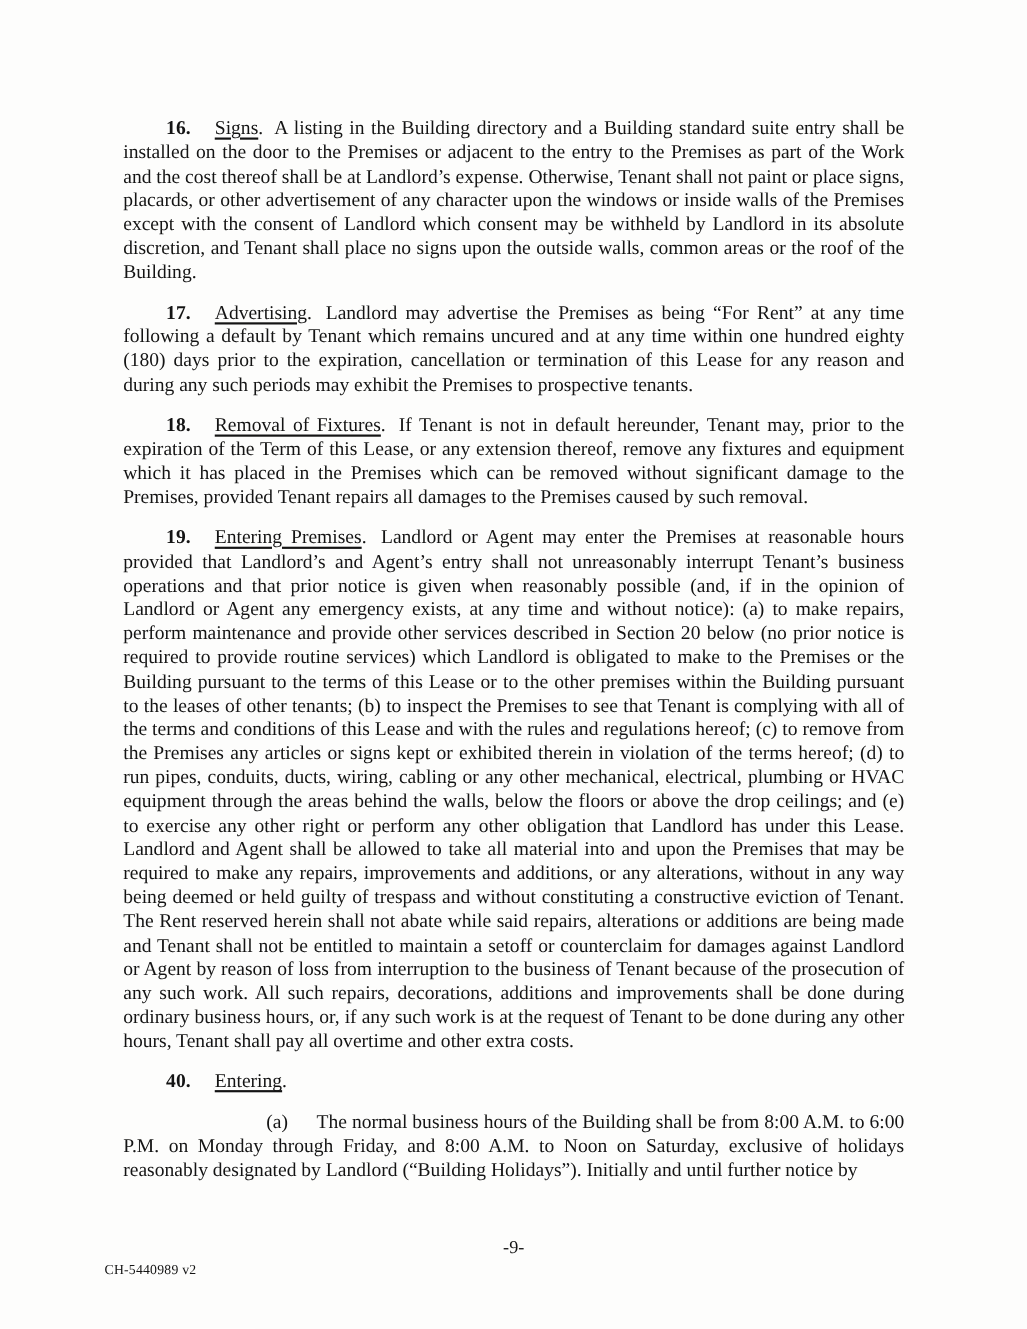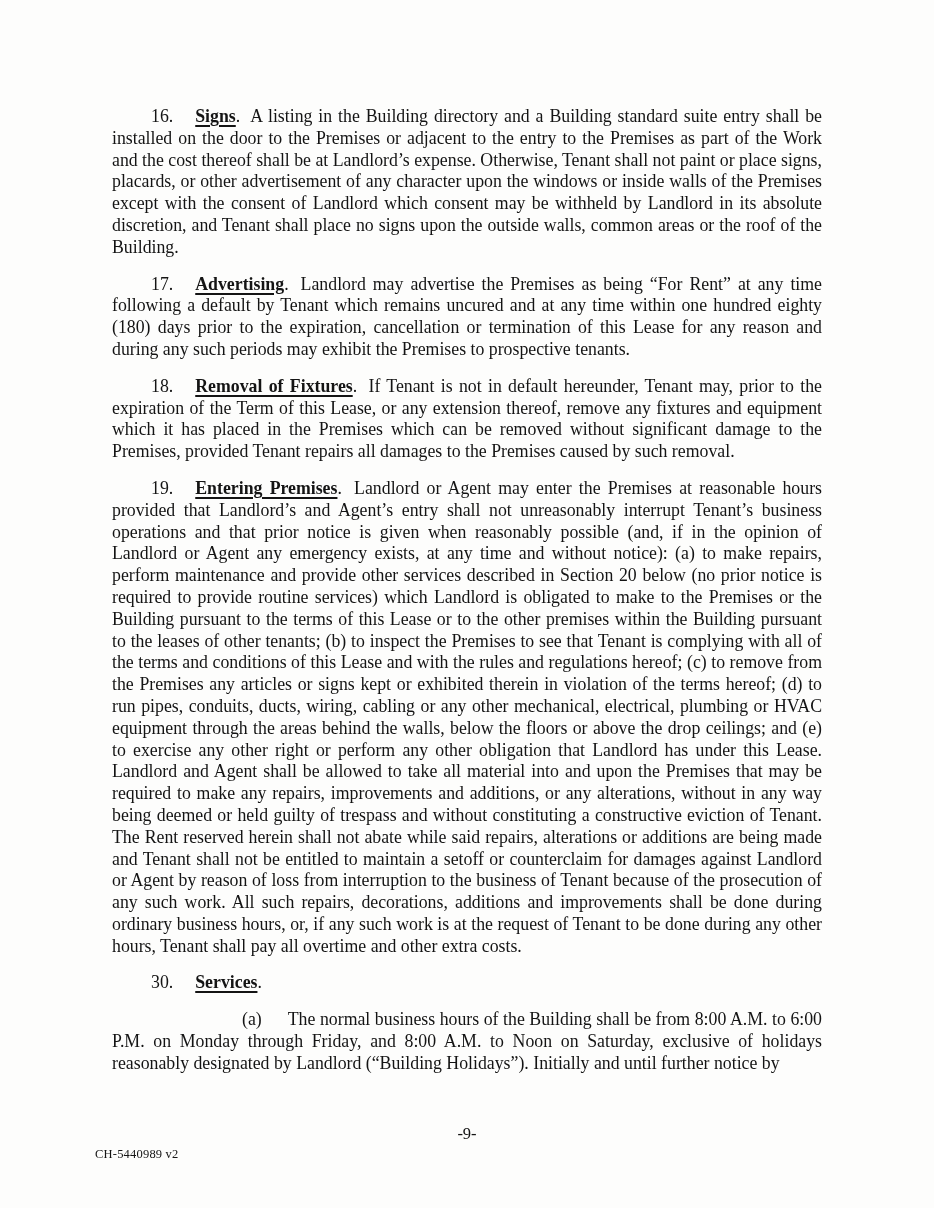--- a/index.html
+++ b/index.html
@@ -27,25 +27,25 @@
   }
   p.section {
     margin: 0 0 15px 0;
     text-indent: 39px;
   }
   p.subsection {
     margin: 0;
     text-indent: 130px;
   }
   .sec-num {
-    font-weight: normal;
+    font-weight: bold;
     padding-right: 22px;
   }
   .sec-head {
-    font-weight: bold;
+    font-weight: normal;
     text-decoration: underline;
     text-decoration-thickness: 1.5px;
     text-underline-offset: 3px;
   }
   .sec-period {
     padding-right: 5px;
   }
   .sub-label {
     padding-right: 26px;
   }
@@ -72,21 +72,21 @@
   <div class="content">
 
     <p class="section"><span class="sec-num">16.</span><span class="sec-head">Signs</span><span class="sec-period">.</span> <span class="sec-body">A listing in the Building directory and a Building standard suite entry shall be installed on the door to the Premises or adjacent to the entry to the Premises as part of the Work and the cost thereof shall be at Landlord’s expense.  Otherwise, Tenant shall not paint or place signs, placards, or other advertisement of any character upon the windows or inside walls of the Premises except with the consent of Landlord which consent may be withheld by Landlord in its absolute discretion, and Tenant shall place no signs upon the outside walls, common areas or the roof of the Building.</span></p>
 
     <p class="section"><span class="sec-num">17.</span><span class="sec-head">Advertising</span><span class="sec-period">.</span> <span class="sec-body">Landlord may advertise the Premises as being “For Rent” at any time following a default by Tenant which remains uncured and at any time within one hundred eighty (180) days prior to the expiration, cancellation or termination of this Lease for any reason and during any such periods may exhibit the Premises to prospective tenants.</span></p>
 
     <p class="section"><span class="sec-num">18.</span><span class="sec-head">Removal of Fixtures</span><span class="sec-period">.</span> <span class="sec-body">If Tenant is not in default hereunder, Tenant may, prior to the expiration of the Term of this Lease, or any extension thereof, remove any fixtures and equipment which it has placed in the Premises which can be removed without significant damage to the Premises, provided Tenant repairs all damages to the Premises caused by such removal.</span></p>
 
     <p class="section"><span class="sec-num">19.</span><span class="sec-head">Entering Premises</span><span class="sec-period">.</span> <span class="sec-body">Landlord or Agent may enter the Premises at reasonable hours provided that Landlord’s and Agent’s entry shall not unreasonably interrupt Tenant’s business operations and that prior notice is given when reasonably possible (and, if in the opinion of Landlord or Agent any emergency exists, at any time and without notice):  (a) to make repairs, perform maintenance and provide other services described in Section 20 below (no prior notice is required to provide routine services) which Landlord is obligated to make to the Premises or the Building pursuant to the terms of this Lease or to the other premises within the Building pursuant to the leases of other tenants; (b) to inspect the Premises to see that Tenant is complying with all of the terms and conditions of this Lease and with the rules and regulations hereof; (c) to remove from the Premises any articles or signs kept or exhibited therein in violation of the terms hereof; (d) to run pipes, conduits, ducts, wiring, cabling or any other mechanical, electrical, plumbing or HVAC equipment through the areas behind the walls, below the floors or above the drop ceilings; and (e) to exercise any other right or perform any other obligation that Landlord has under this Lease.  Landlord and Agent shall be allowed to take all material into and upon the Premises that may be required to make any repairs, improvements and additions, or any alterations, without in any way being deemed or held guilty of trespass and without constituting a constructive eviction of Tenant.  The Rent reserved herein shall not abate while said repairs, alterations or additions are being made and Tenant shall not be entitled to maintain a setoff or counterclaim for damages against Landlord or Agent by reason of loss from interruption to the business of Tenant because of the prosecution of any such work.  All such repairs, decorations, additions and improvements shall be done during ordinary business hours, or, if any such work is at the request of Tenant to be done during any other hours, Tenant shall pay all overtime and other extra costs.</span></p>
 
-    <p class="section"><span class="sec-num">30.</span><span class="sec-head">Services</span><span class="sec-period">.</span><span class="sec-body"></span></p>
+    <p class="section"><span class="sec-num">40.</span><span class="sec-head">Entering</span><span class="sec-period">.</span><span class="sec-body"></span></p>
 
     <p class="subsection"><span class="sub-label">(a)</span><span class="sub-body">The normal business hours of the Building shall be from 8:00 A.M. to 6:00 P.M. on Monday through Friday, and 8:00 A.M. to Noon on Saturday, exclusive of holidays reasonably designated by Landlord (“Building Holidays”).  Initially and until further notice by</span></p>
 
   </div>
 
   <div class="footer-pagenum">-9-</div>
   <div class="footer-docref">CH-5440989 v2</div>
 </div>
 
 </body></html>

